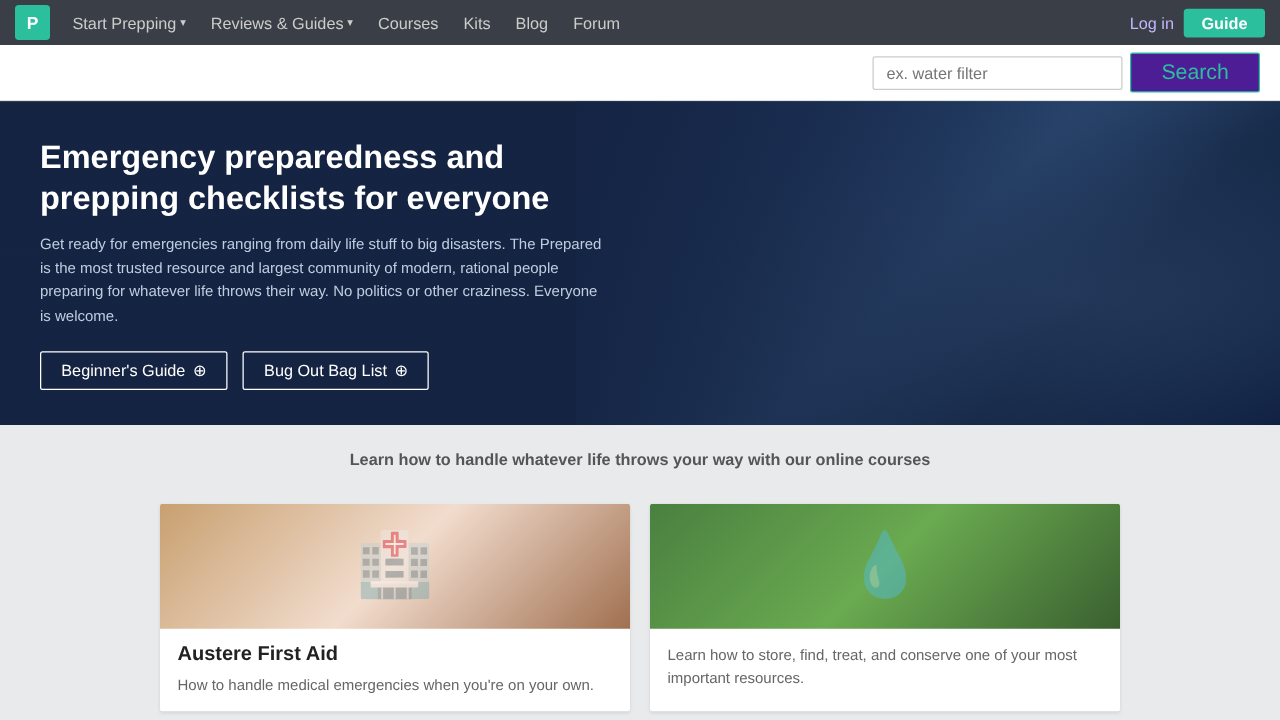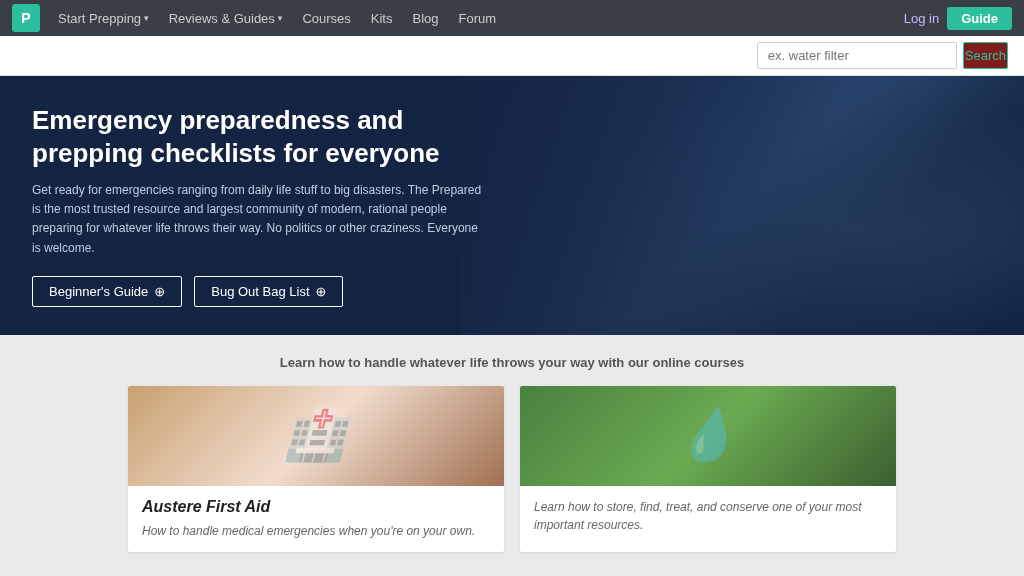--- a/index.html
+++ b/index.html
@@ -79,25 +79,25 @@
     .search-input {
       border: 1px solid #ccc;
       padding: 5px 10px;
       font-size: 13px;
       width: 200px;
       color: #999;
       outline: none;
       border-radius: 2px;
     }
     .search-btn {
-      background: #7f1d1d;
+      background: #4c1d95;
       border: 1px solid #2bbf9e;
       color: #2bbf9e;
-      padding: 5px 1px;
-      font-size: 13px;
+      padding: 5px 24px;
+      font-size: 17px;
       cursor: pointer;
       border-radius: 2px;
     }
 
     
     .hero {
       position: relative;
       background: #1a2a4a;
       min-height: 195px;
       overflow: hidden;
@@ -172,22 +172,21 @@
       font-size: 13px;
       color: #555;
       padding: 6px 0 16px;
       font-weight: bold;
     }
     .courses-grid {
       display: flex;
       gap: 16px;
       padding: 0 16px;
       max-width: 800px;
-      margin: 0 auto;
-      font-style: italic;
+      margin: 12px auto;
     }
     .course-card {
       background: #fff;
       flex: 1;
       border-radius: 2px;
       overflow: hidden;
       box-shadow: 0 1px 3px rgba(0,0,0,0.1);
     }
     .course-img-firstaid {
       background: linear-gradient(135deg, #c8a070 0%, #d4906050 50%, #a07050 100%);

